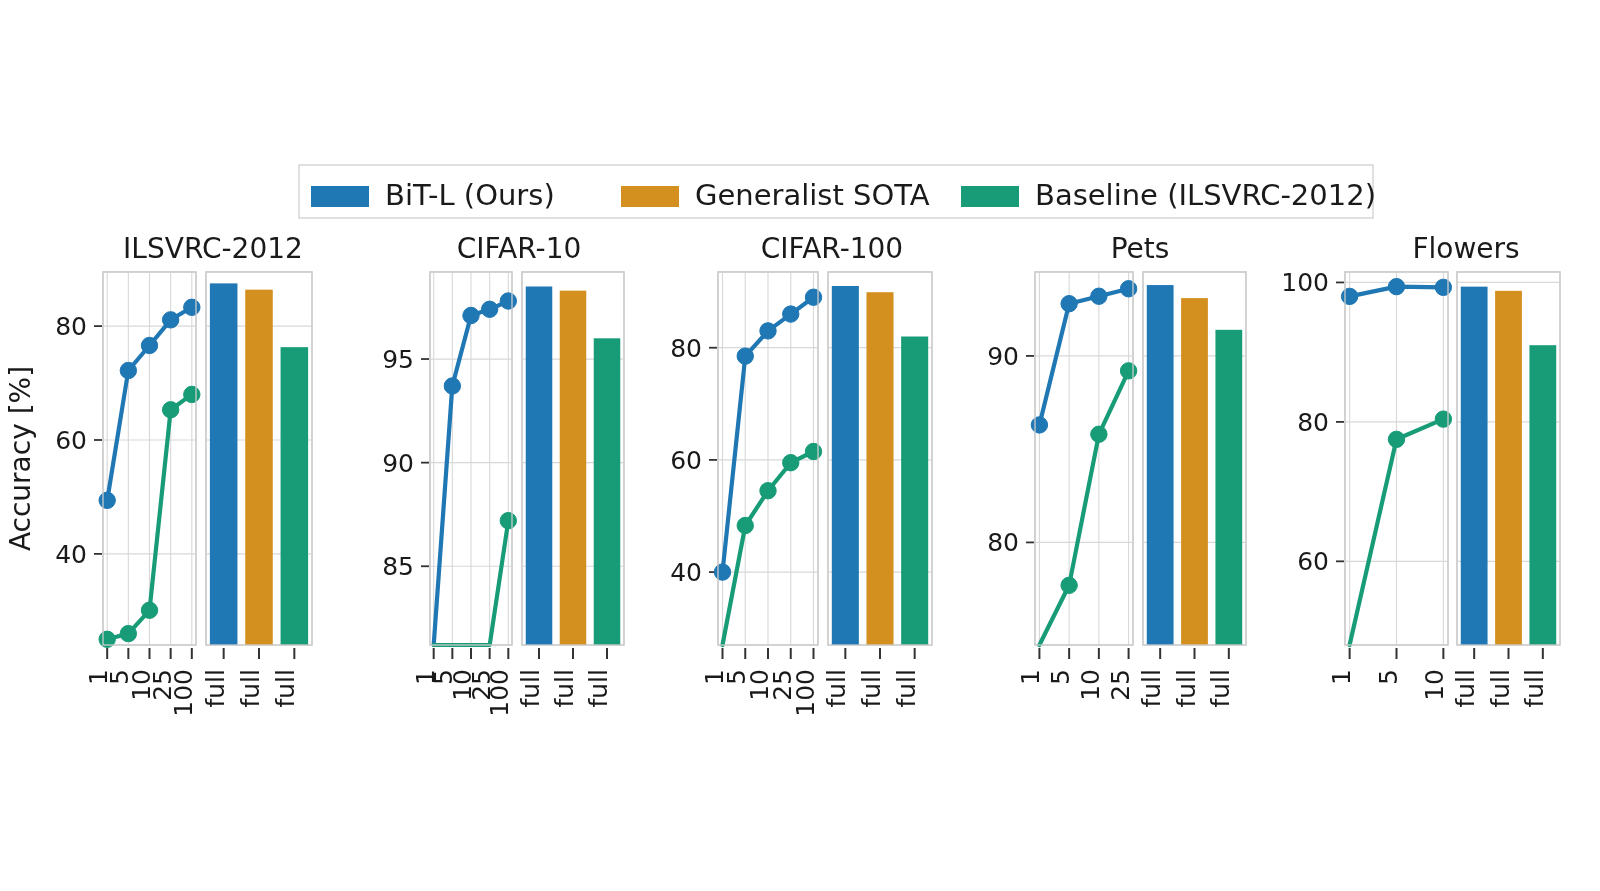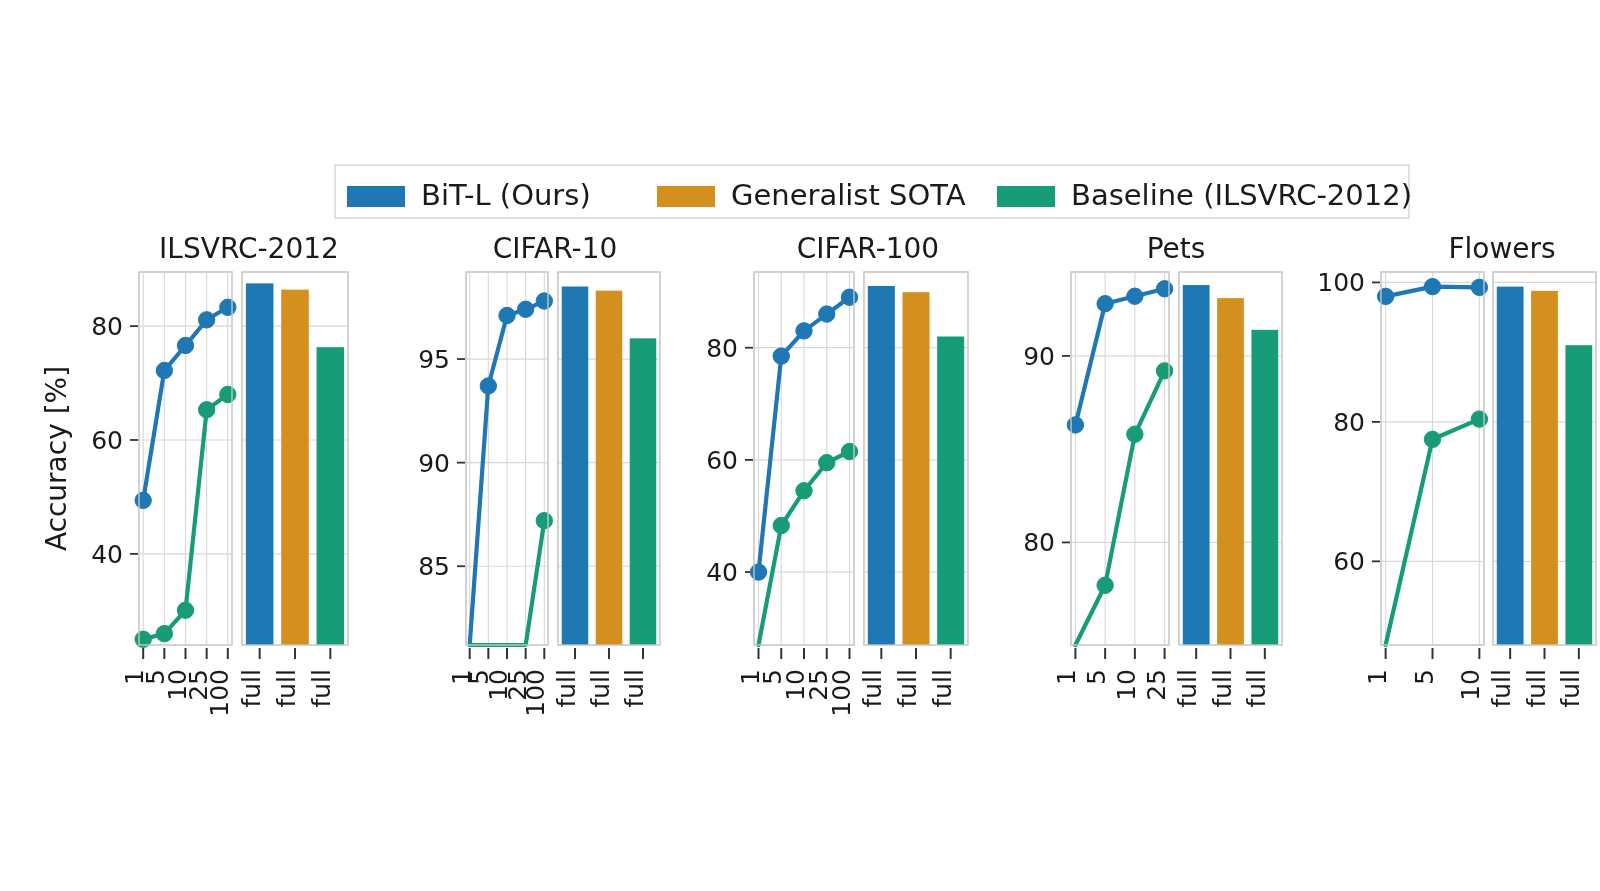--- a/index.html
+++ b/index.html
@@ -1,21 +1,21 @@
 <!DOCTYPE html>
 <html><head>
 <meta charset="utf-8">
 <style>
   html,body{margin:0;padding:0;background:#ffffff;}
   body{
     width:1600px;height:891px;
     font-family:"DejaVu Sans","Liberation Sans",sans-serif;
     color:#000000;overflow:hidden;position:relative;
   }
-  #figure{position:absolute;left:0;top:0;width:1264px;height:891px;padding-left:36px;}
+  #figure{position:absolute;left:0;top:0;width:1264px;height:891px;}
   svg{display:block;}
   .tick-label{font-size:25px;fill:#1a1a1a;font-family:"DejaVu Sans","Liberation Sans",sans-serif;}
   .panel-title{font-size:28px;fill:#1a1a1a;font-family:"DejaVu Sans","Liberation Sans",sans-serif;text-anchor:middle;}
   .axis-label{font-size:28px;fill:#1a1a1a;font-family:"DejaVu Sans","Liberation Sans",sans-serif;text-anchor:middle;}
   .legend-label{font-size:29px;fill:#1a1a1a;font-family:"DejaVu Sans","Liberation Sans",sans-serif;dominant-baseline:middle;}
 </style>
 </head>
 <body>
 
 <div id="figure">

